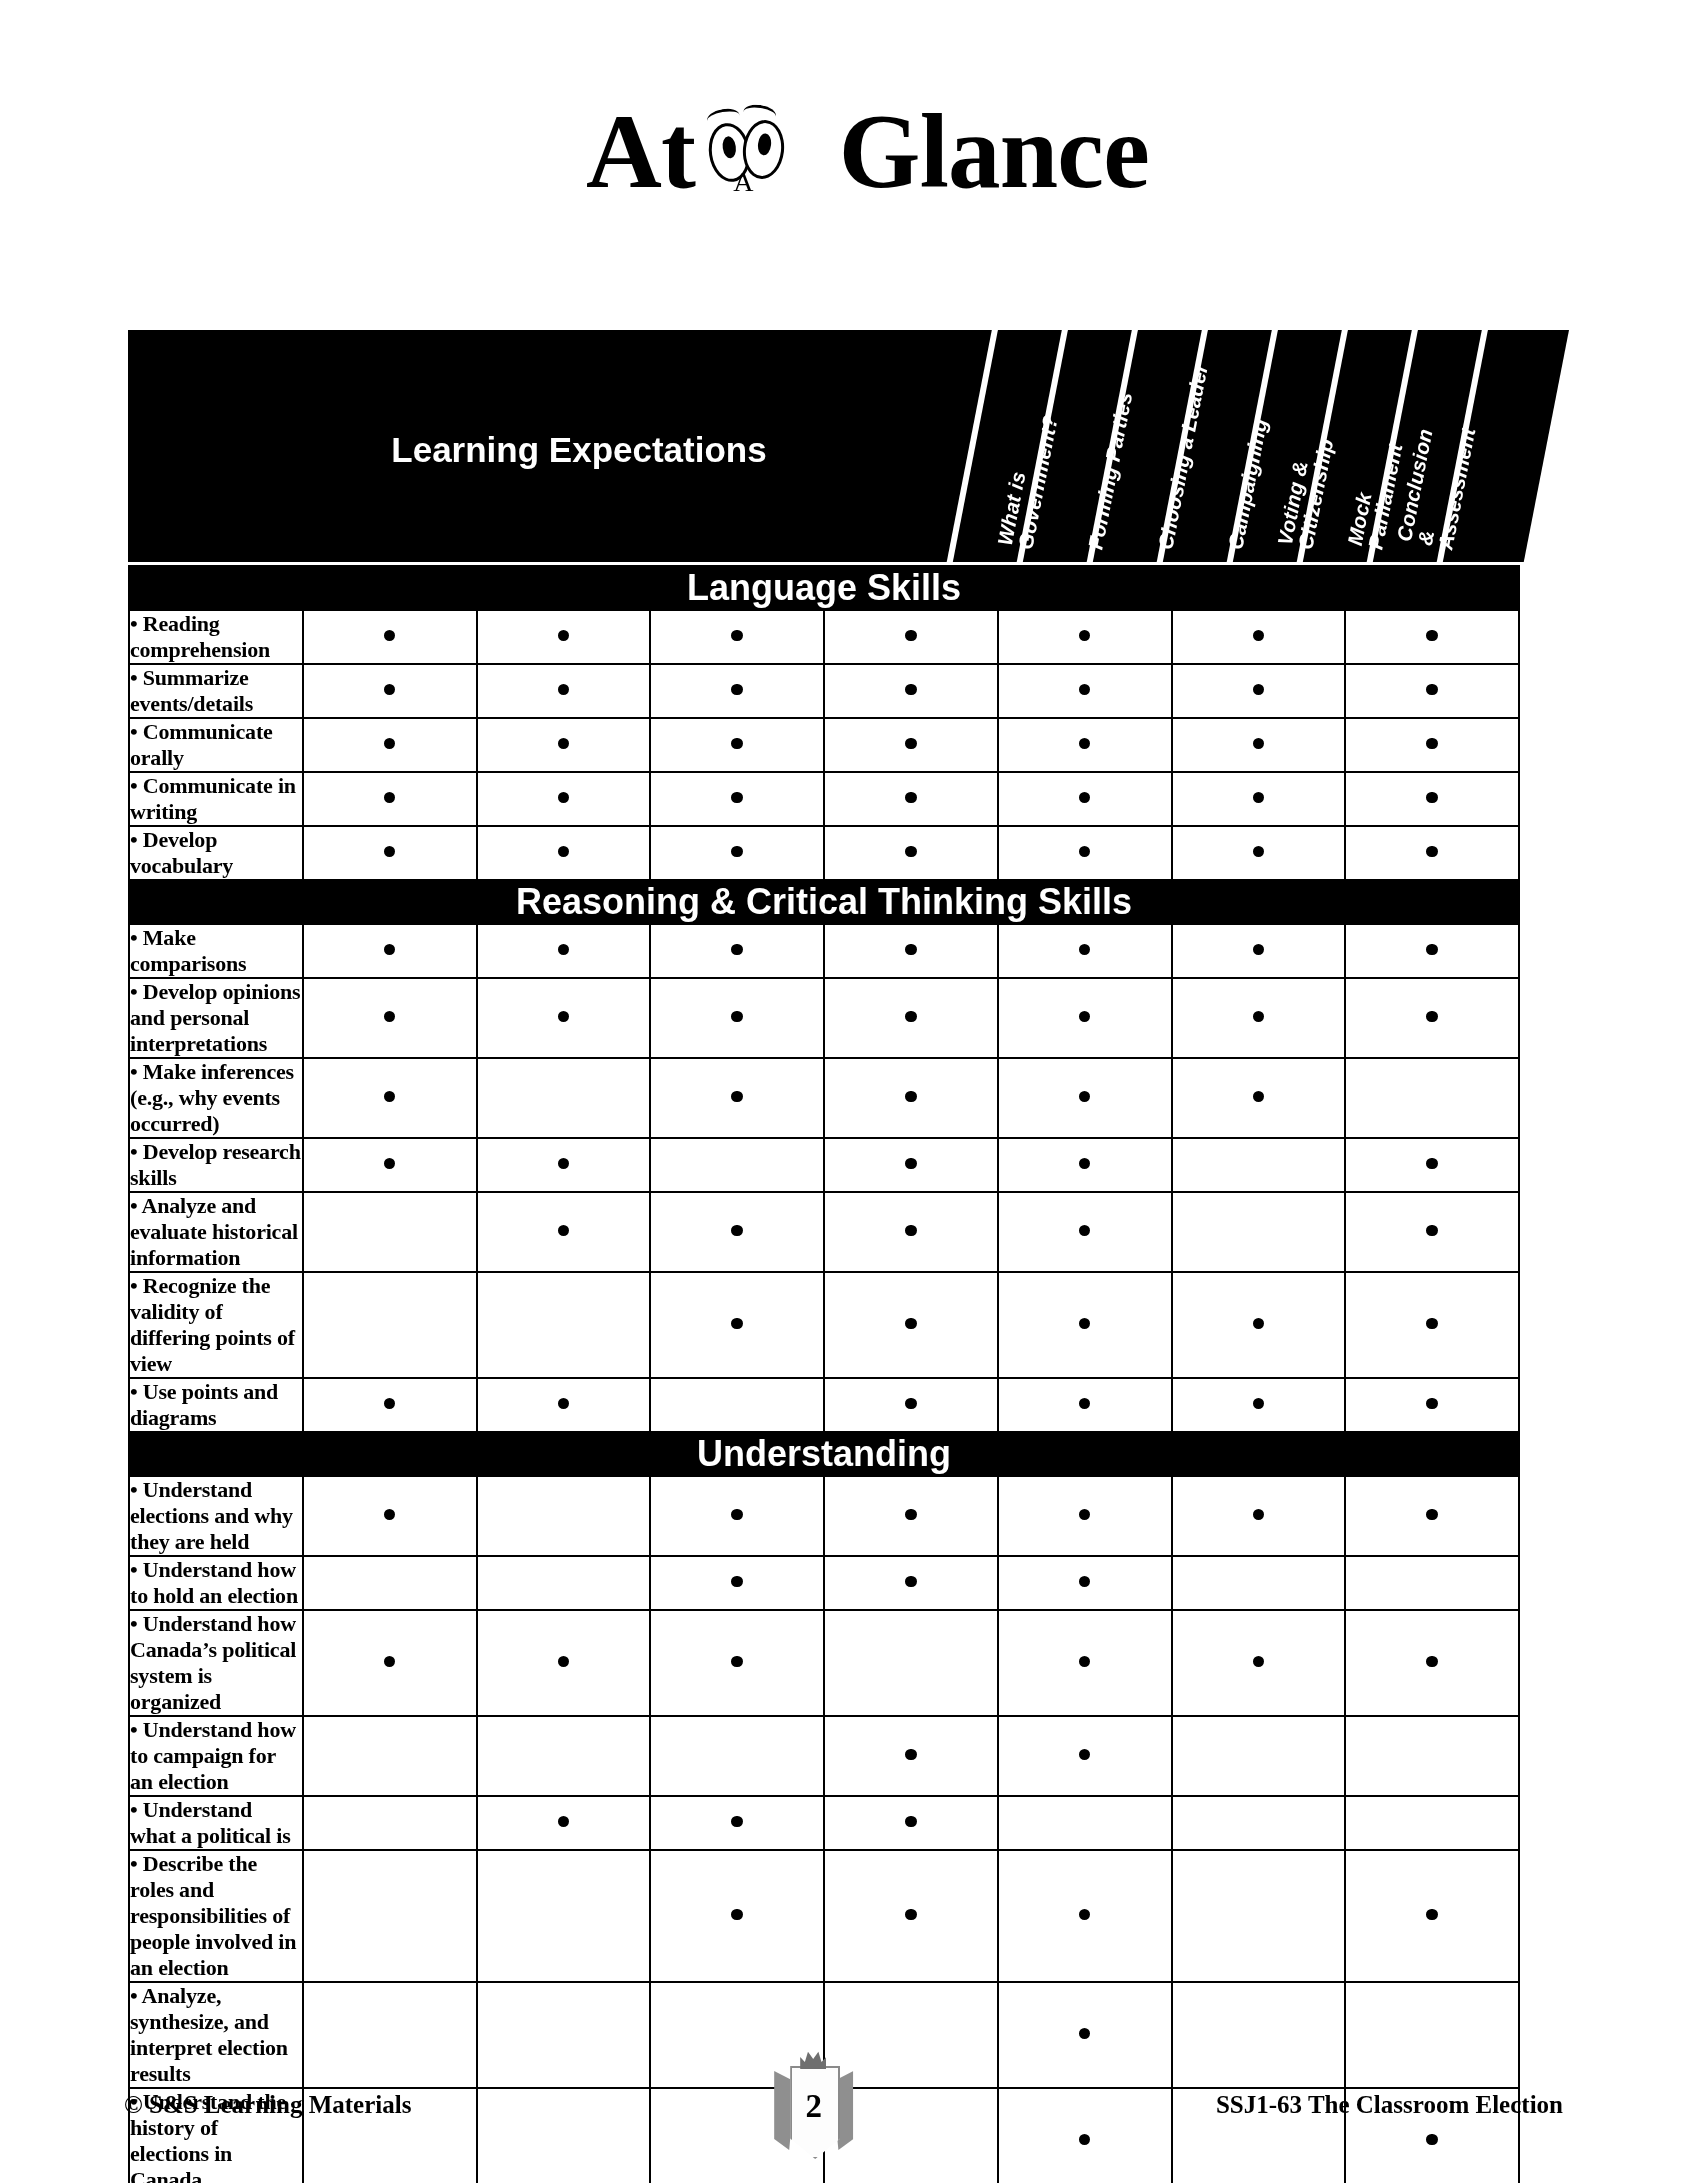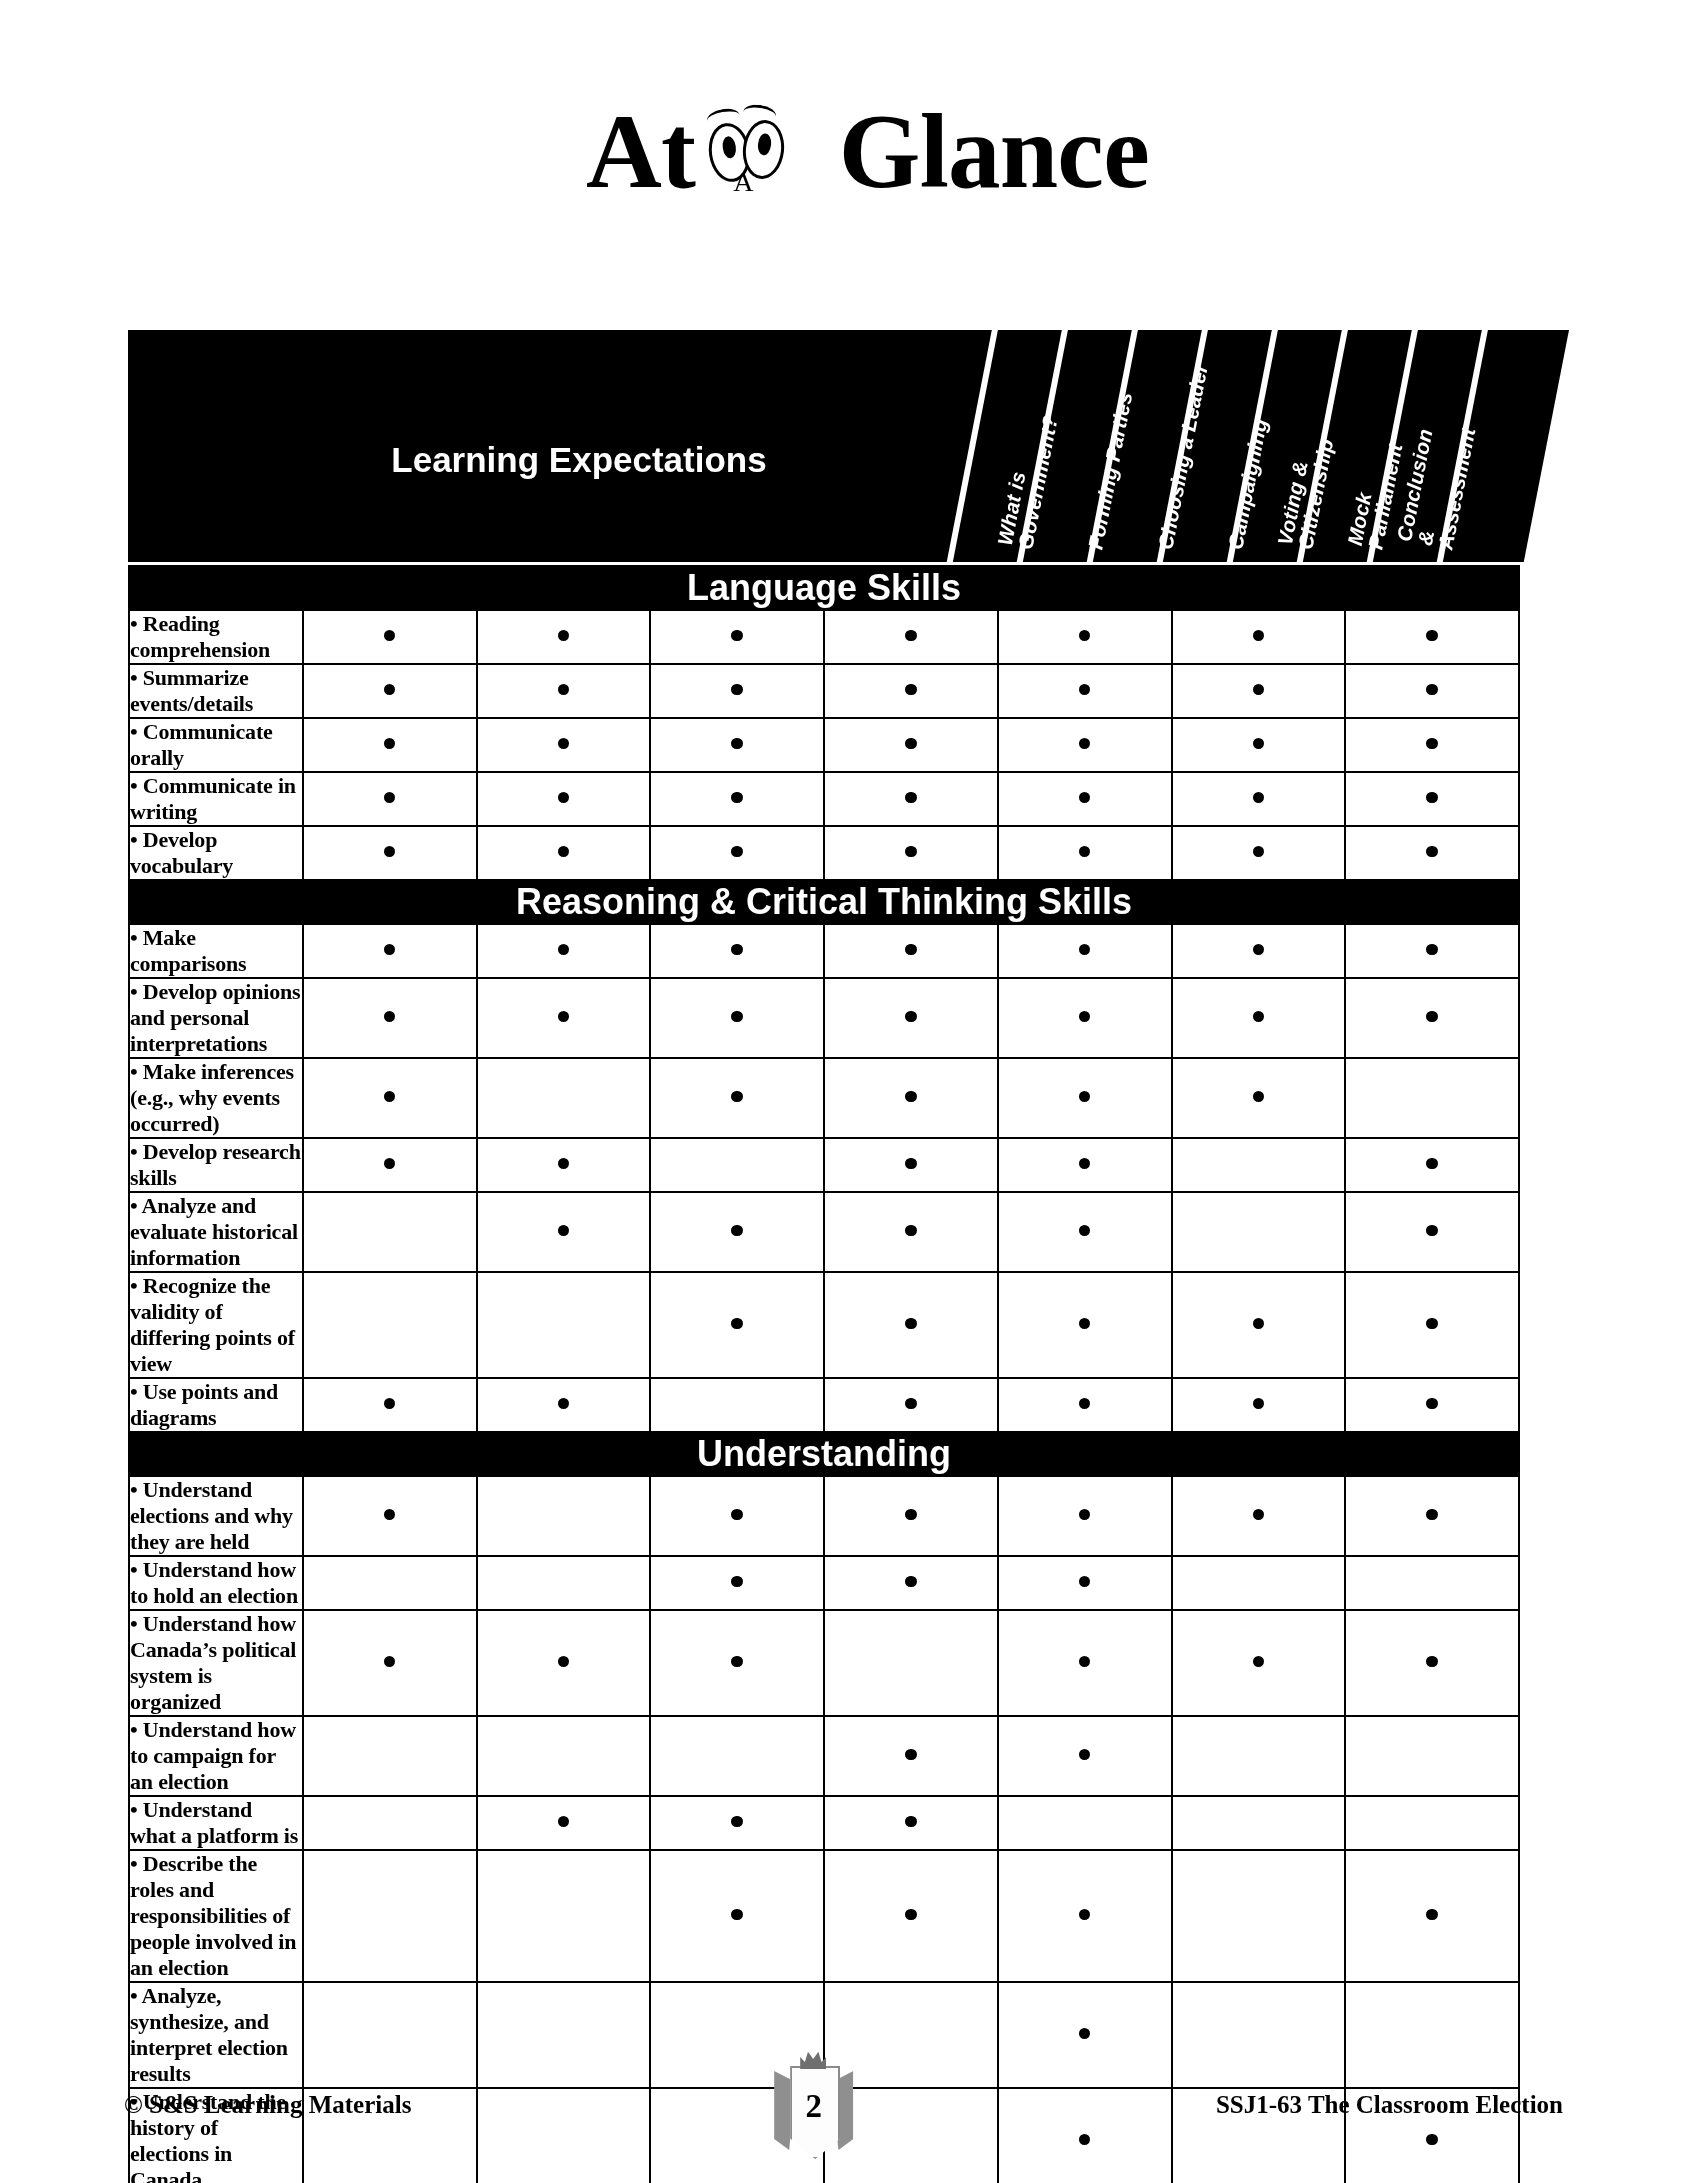--- a/index.html
+++ b/index.html
@@ -99,21 +99,21 @@
   .head-band .clipbox {
     position: absolute;
     left: 0; top: 0;
     width: 1401px;
     height: 232px;
     overflow: hidden;
   }
   .head-title {
     position: absolute;
     left: 0;
-    top: 14px;
+    top: 4px;
     width: 902px;
     height: 232px;
     display: flex;
     align-items: center;
     justify-content: center;
     color: #fff;
     font-size: 35px;
     font-weight: bold;
     font-family: "Liberation Sans", sans-serif;
     z-index: 4;
@@ -474,21 +474,21 @@
           <td class="label">• Understand how to campaign for an election</td>
           <td class="mark"></td>
           <td class="mark"></td>
           <td class="mark"></td>
           <td class="mark"><span class="dot"></span></td>
           <td class="mark"><span class="dot"></span></td>
           <td class="mark"></td>
           <td class="mark"></td>
         </tr>
         <tr>
-          <td class="label">• Understand what a platform is</td>
+          <td class="label">• Understand what a political is</td>
           <td class="mark"></td>
           <td class="mark"><span class="dot"></span></td>
           <td class="mark"><span class="dot"></span></td>
           <td class="mark"><span class="dot"></span></td>
           <td class="mark"></td>
           <td class="mark"></td>
           <td class="mark"></td>
         </tr>
         <tr>
           <td class="label">• Describe the roles and responsibilities of people involved in an election</td>

